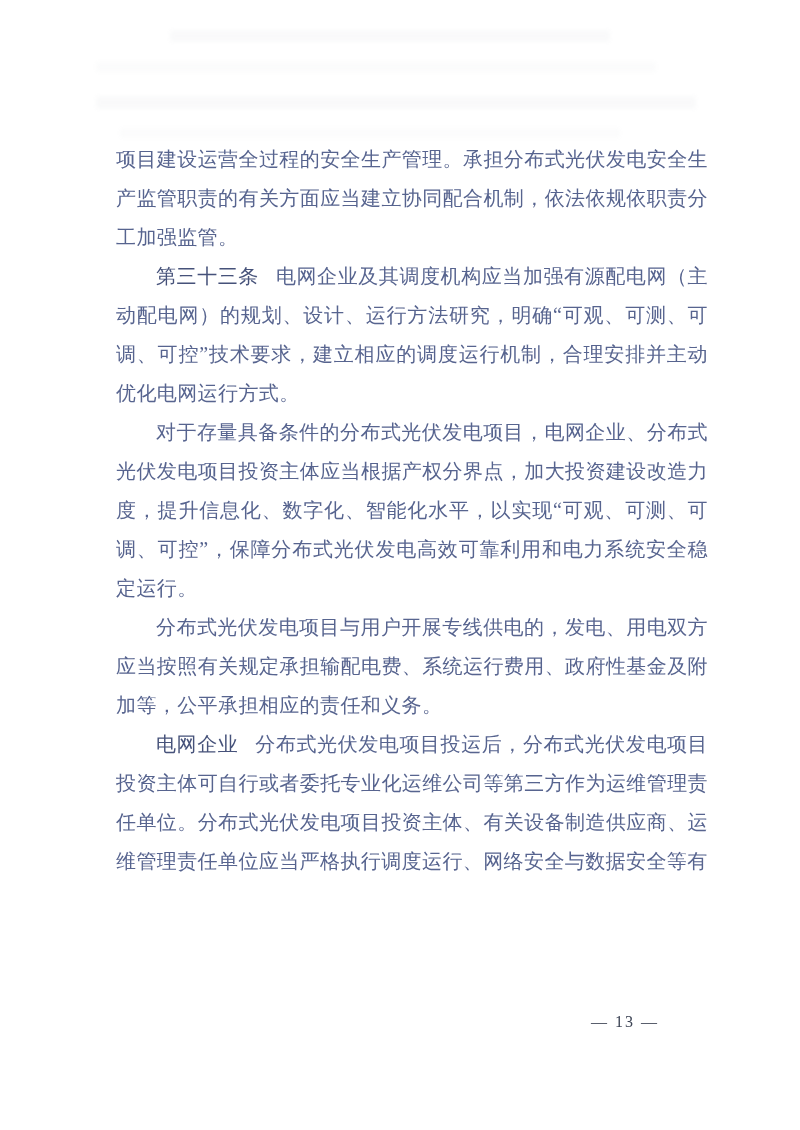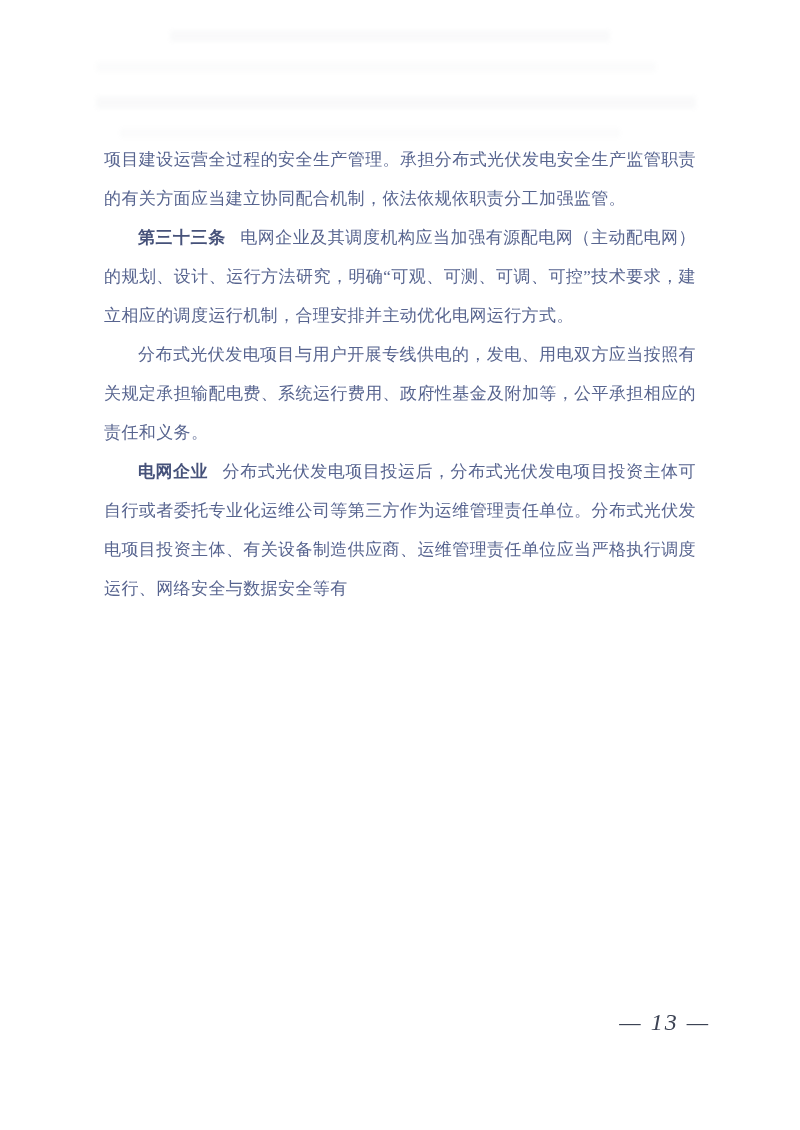--- a/index.html
+++ b/index.html
@@ -28,72 +28,72 @@
     border-radius: 2px;
     pointer-events: none;
   }
   .ghost.g1 { left: 170px; top: 30px;  width: 440px; height: 12px; }
   .ghost.g2 { left: 96px;  top: 62px;  width: 560px; height: 10px; opacity: 0.035; }
   .ghost.g3 { left: 96px;  top: 96px;  width: 600px; height: 13px; }
   .ghost.g4 { left: 120px; top: 128px; width: 500px; height: 10px; opacity: 0.03; }
 
   .content {
     position: absolute;
-    left: 104px;
+    left: 116px;
     top: 140px;
     width: 592px;
-    font-size: 17px;
+    font-size: 20px;
     line-height: 39px;
     letter-spacing: 0.4px;
     color: #57648f;
     text-align: justify;
     text-justify: inter-character;
   }
   .para {
     margin: 0;
     text-indent: 2em;
   }
   .para.no-indent {
     text-indent: 0;
   }
   .lead {
-    font-weight: bold;
+    font-weight: normal;
     color: #46527a;
     margin-right: 0.85em;
     font-family: "Liberation Sans", "DejaVu Sans", sans-serif;
   }
   .footer {
     position: absolute;
     left: 540px;
     top: 1008px;
     width: 170px;
-    text-align: right;
-    font-size: 24px;
+    text-align: center;
+    font-size: 16px;
     line-height: 28px;
     color: #3c4354;
     letter-spacing: 2px;
-    font-style: italic;
   }
 </style>
 </head>
 <body>
 
 <div class="page">
 
   <div class="ghost g1"></div>
   <div class="ghost g2"></div>
   <div class="ghost g3"></div>
   <div class="ghost g4"></div>
 
   <div class="content">
 
     <p class="para no-indent"><span>项目建设运营全过程的安全生产管理。承担分布式光伏发电安全生产监管职责的有关方面应当建立协同配合机制，依法依规依职责分工加强监管。</span></p>
 
     <p class="para"><span class="lead">第三十三条</span><span>电网企业及其调度机构应当加强有源配电网（主动配电网）的规划、设计、运行方法研究，明确“可观、可测、可调、可控”技术要求，建立相应的调度运行机制，合理安排并主动优化电网运行方式。</span></p>
 
+    <p class="para"><span>对于存量具备条件的分布式光伏发电项目，电网企业、分布式光伏发电项目投资主体应当根据产权分界点，加大投资建设改造力度，提升信息化、数字化、智能化水平，以实现“可观、可测、可调、可控”，保障分布式光伏发电高效可靠利用和电力系统安全稳定运行。</span></p>
 
 
     <p class="para"><span>分布式光伏发电项目与用户开展专线供电的，发电、用电双方应当按照有关规定承担输配电费、系统运行费用、政府性基金及附加等，公平承担相应的责任和义务。</span></p>
 
     <p class="para"><span class="lead">电网企业</span><span>分布式光伏发电项目投运后，分布式光伏发电项目投资主体可自行或者委托专业化运维公司等第三方作为运维管理责任单位。分布式光伏发电项目投资主体、有关设备制造供应商、运维管理责任单位应当严格执行调度运行、网络安全与数据安全等有</span></p>
 
   </div>
 
   <div class="footer"><span>— 13 —</span></div>
 

